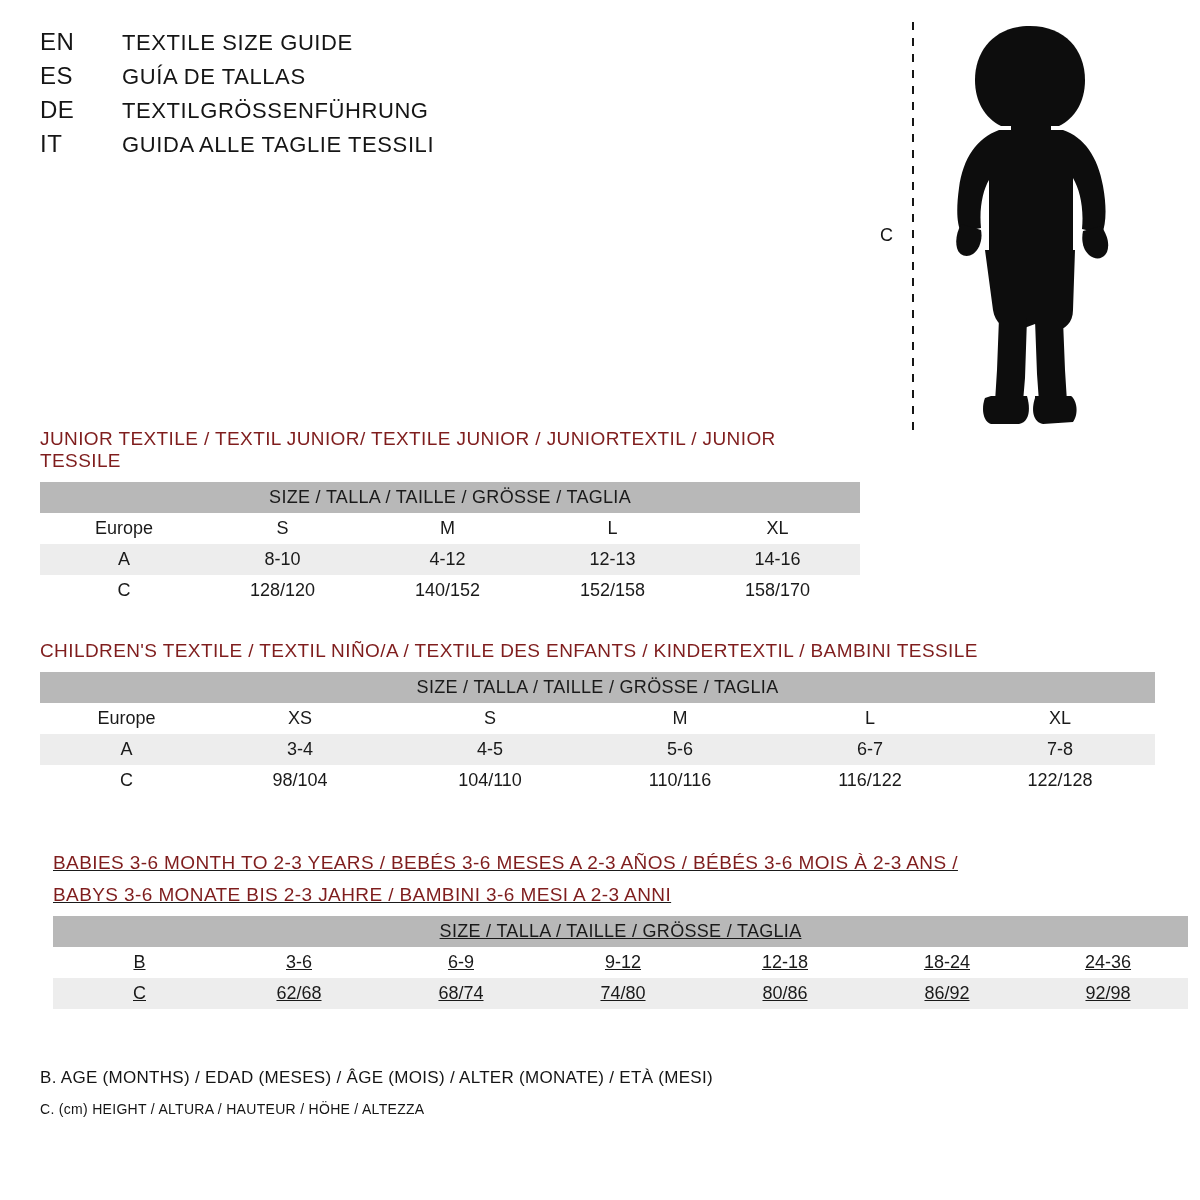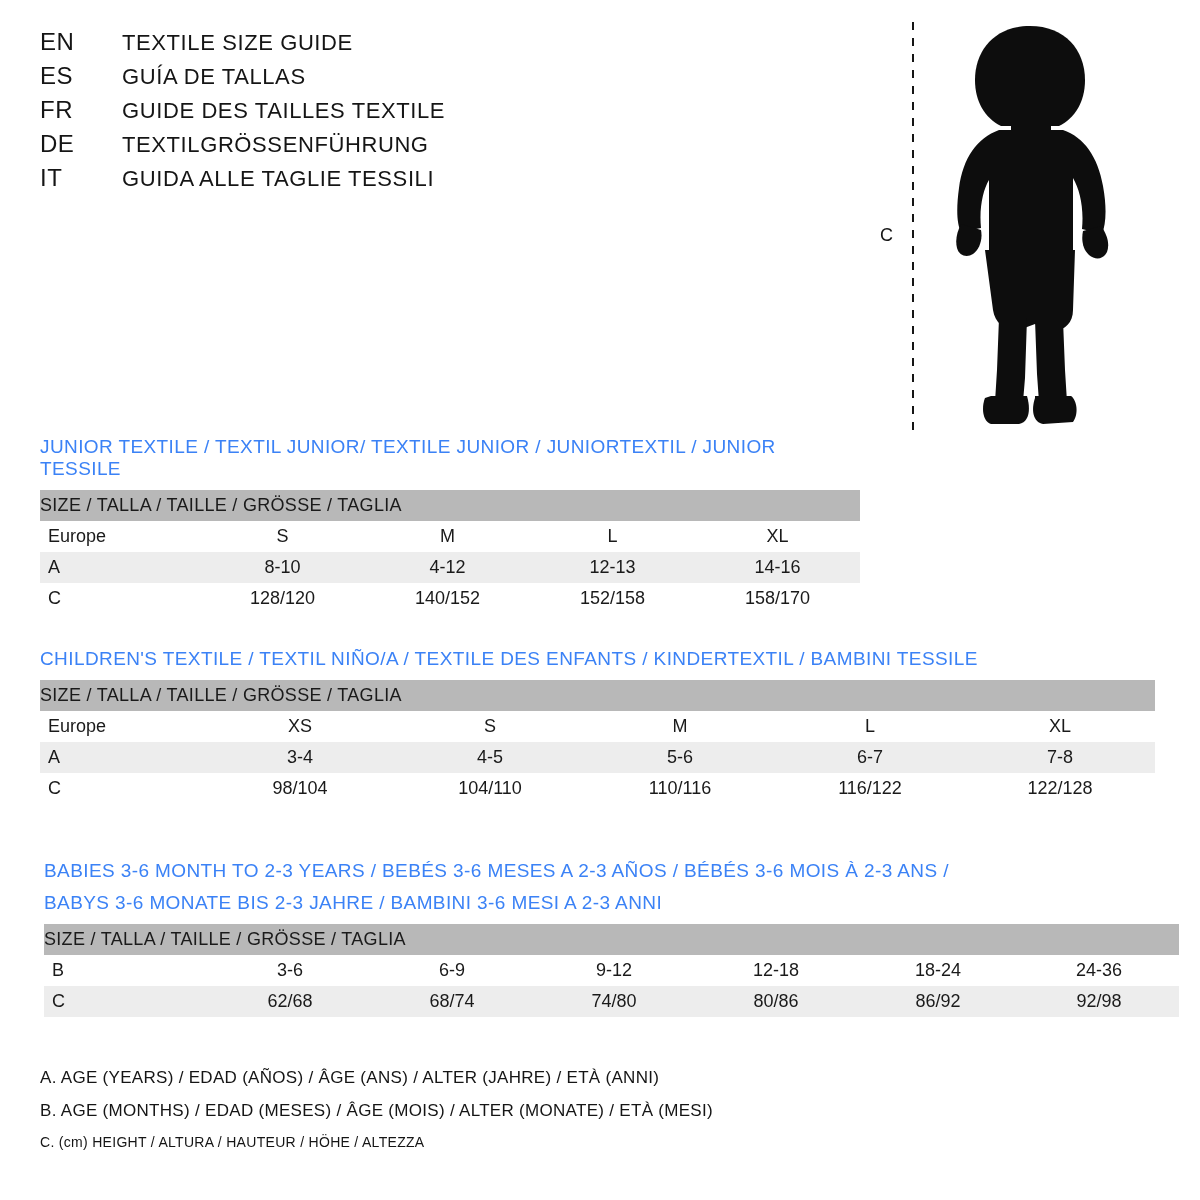--- a/index.html
+++ b/index.html
@@ -70,50 +70,51 @@
   .kid-svg {
     position: absolute;
     left: 55px;
     top: 8px;
   }
 
   
   .section-title {
     font-size: 19px;
     letter-spacing: 0.4px;
-    color: #3b82f6;
-    margin: 8px 0 10px 0;
+    color: #7f1d1d;
+    margin: 0 0 10px 0;
   }
 
   table.size-table {
     border-collapse: collapse;
     table-layout: fixed;
   }
   table.size-table td {
     font-size: 18px;
     color: #1a1a1a;
     padding: 5px 0 5px 0;
     height: 31px;
     vertical-align: middle;
+    text-align: center;
   }
   .row-head td {
     background: #b8b8b8;
     font-size: 17px;
     letter-spacing: 0.3px;
     padding-left: 8px;
   }
   .row-alt td { background: #ededed; }
   .row-plain td { background: #ffffff; }
   .cell-label { padding-left: 8px !important; text-align: left; }
   .cell-val { text-align: center; }
 
   
   #sec-junior   { position: absolute; left: 40px; top: 428px;  width: 820px; }
   #sec-children { position: absolute; left: 40px; top: 640px;  width: 1115px; }
-  #sec-babies   { position: absolute; left: 44px; top: 852px;  width: 1135px; }
+  #sec-babies   { position: absolute; left: 53px; top: 852px;  width: 1135px; text-decoration: underline; }
 
   #sec-junior table   { width: 820px; }
   #sec-children table { width: 1115px; }
   #sec-babies table   { width: 1135px; }
 
   .legend {
     position: absolute;
     left: 40px;
     top: 1068px;
   }
@@ -129,24 +130,20 @@
 <body>
 
 <div class="header">
   <div class="hdr-row">
     <div class="hdr-lang">EN</div>
     <div class="hdr-text">TEXTILE SIZE GUIDE</div>
   </div>
   <div class="hdr-row">
     <div class="hdr-lang">ES</div>
     <div class="hdr-text">GUÍA DE TALLAS</div>
-  </div>
-  <div class="hdr-row">
-    <div class="hdr-lang">FR</div>
-    <div class="hdr-text">GUIDE DES TAILLES TEXTILE</div>
   </div>
   <div class="hdr-row">
     <div class="hdr-lang">DE</div>
     <div class="hdr-text">TEXTILGRÖSSENFÜHRUNG</div>
   </div>
   <div class="hdr-row">
     <div class="hdr-lang">IT</div>
     <div class="hdr-text">GUIDA ALLE TAGLIE TESSILI</div>
   </div>
 </div>
@@ -295,16 +292,15 @@
         <td class="cell-val">74/80</td>
         <td class="cell-val">80/86</td>
         <td class="cell-val">86/92</td>
         <td class="cell-val">92/98</td>
       </tr>
     </tbody>
   </table>
 </div>
 
 <div class="legend">
-  <div>A. AGE (YEARS) / EDAD (AÑOS) / ÂGE (ANS) / ALTER (JAHRE) / ETÀ (ANNI)</div>
   <div>B. AGE (MONTHS) / EDAD (MESES) / ÂGE (MOIS) / ALTER (MONATE) / ETÀ (MESI)</div>
   <div class="lc">C. (cm) HEIGHT / ALTURA / HAUTEUR / HÖHE / ALTEZZA</div>
 </div>
 
 </body></html>

